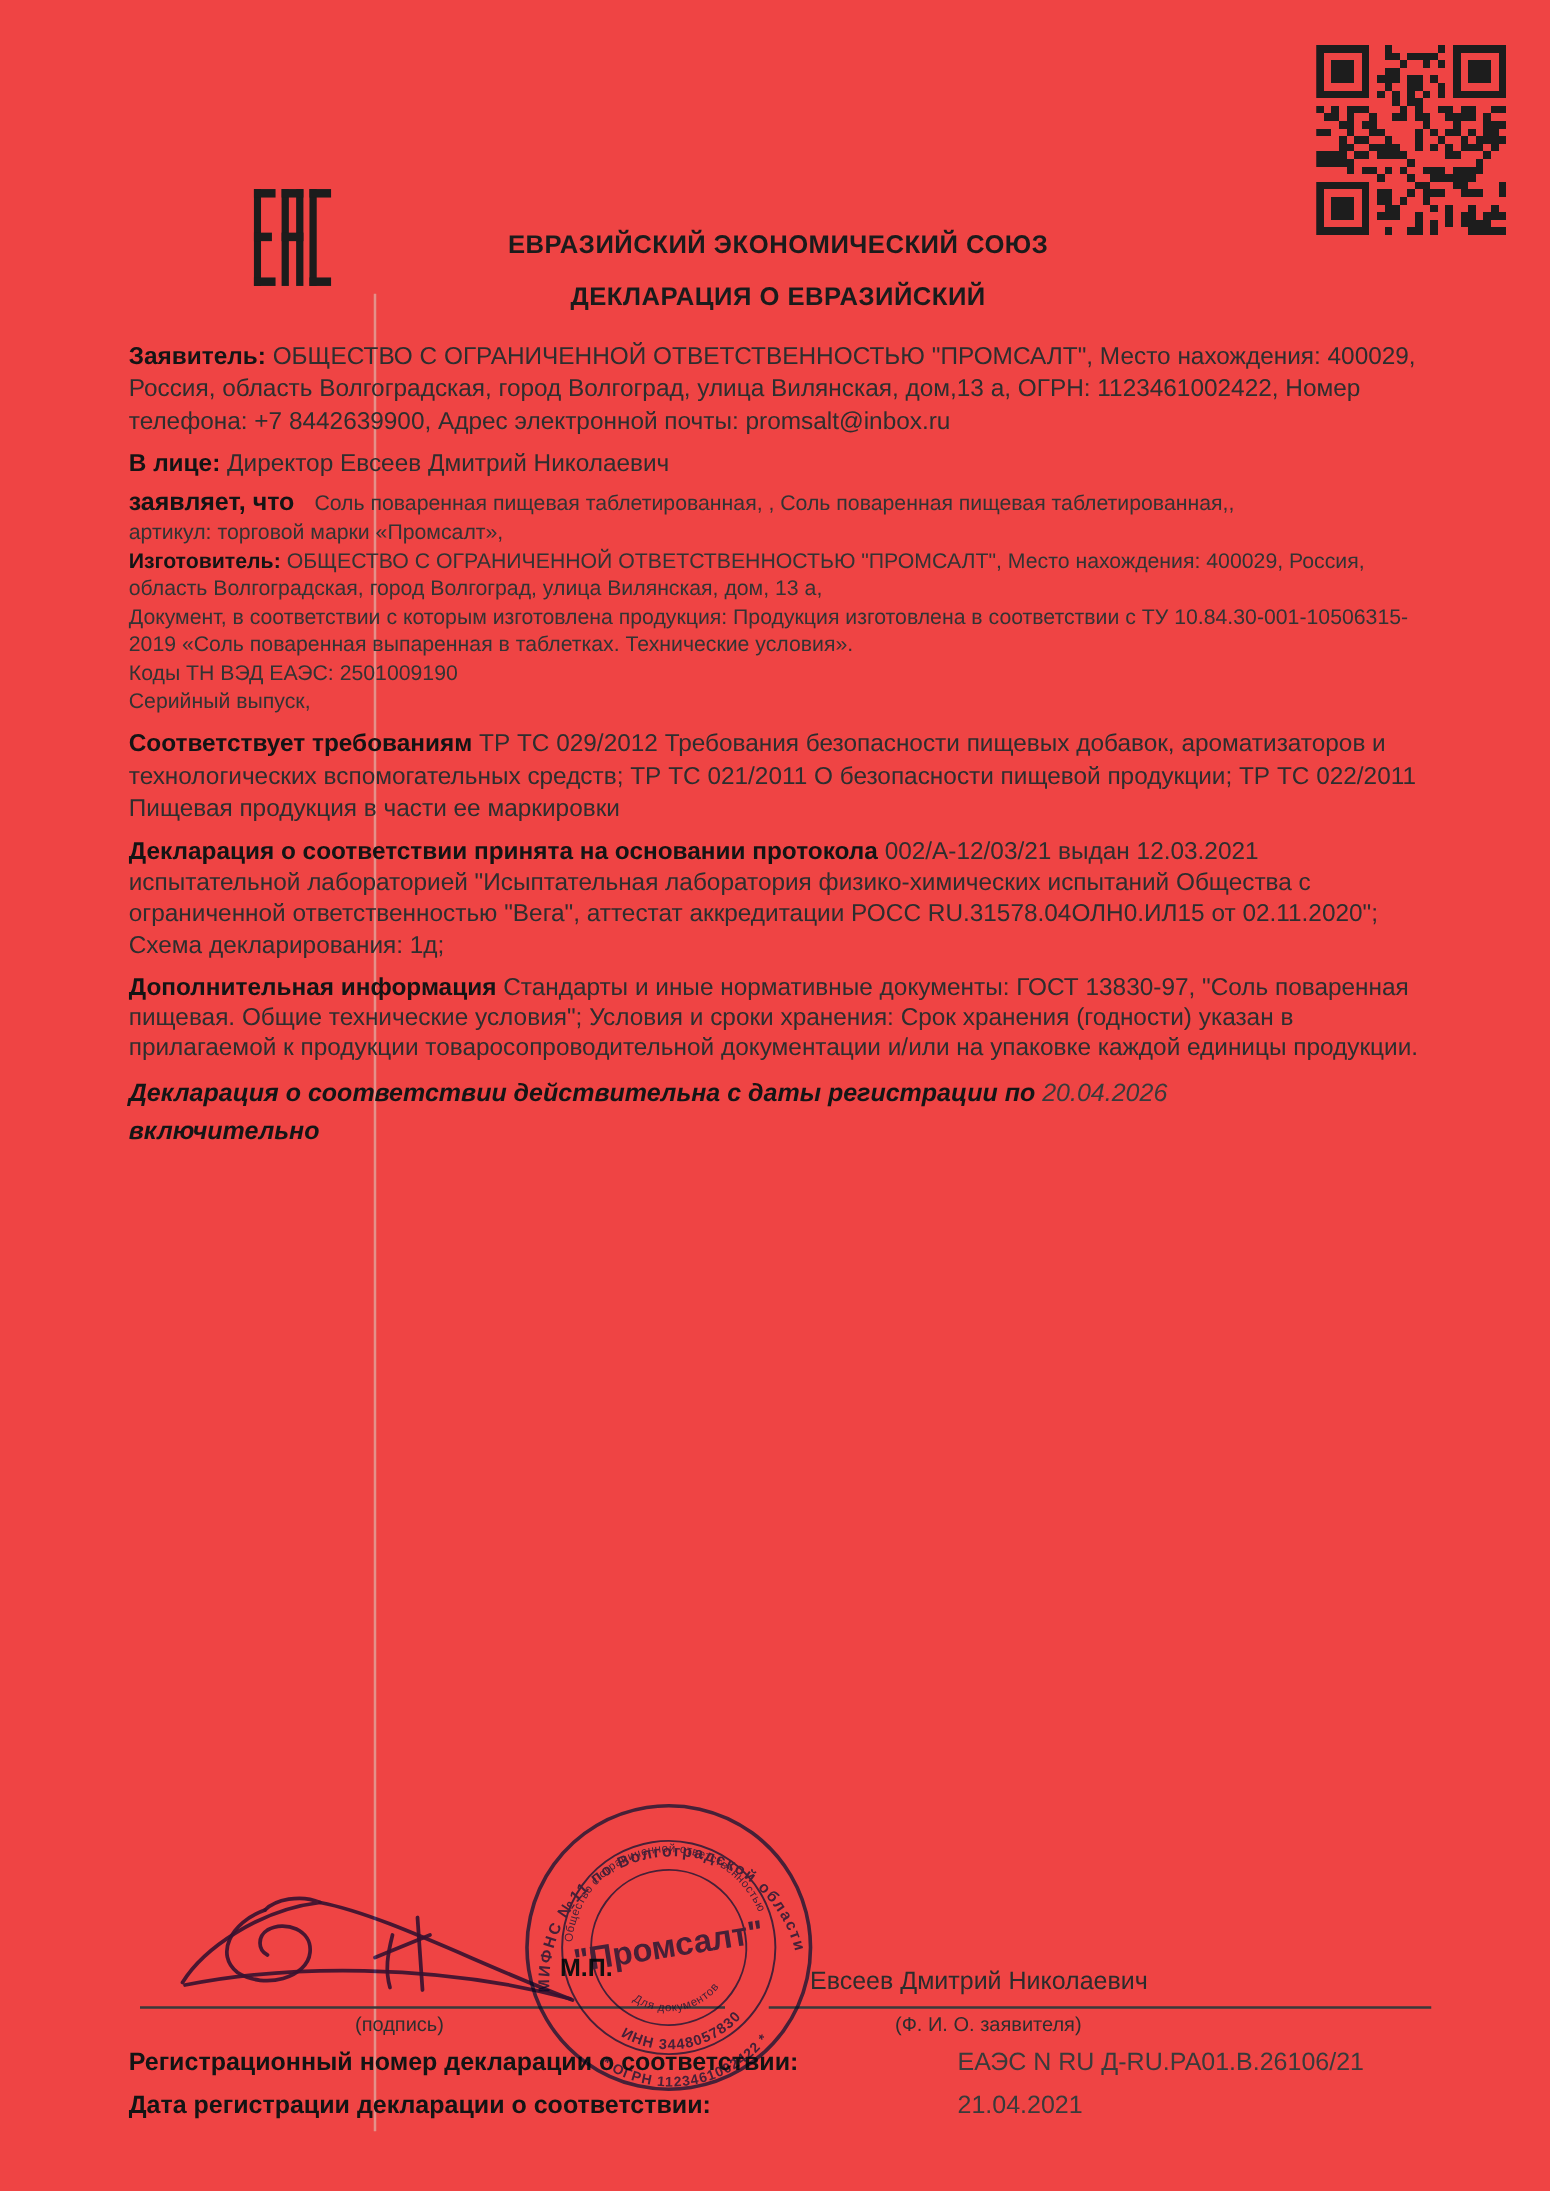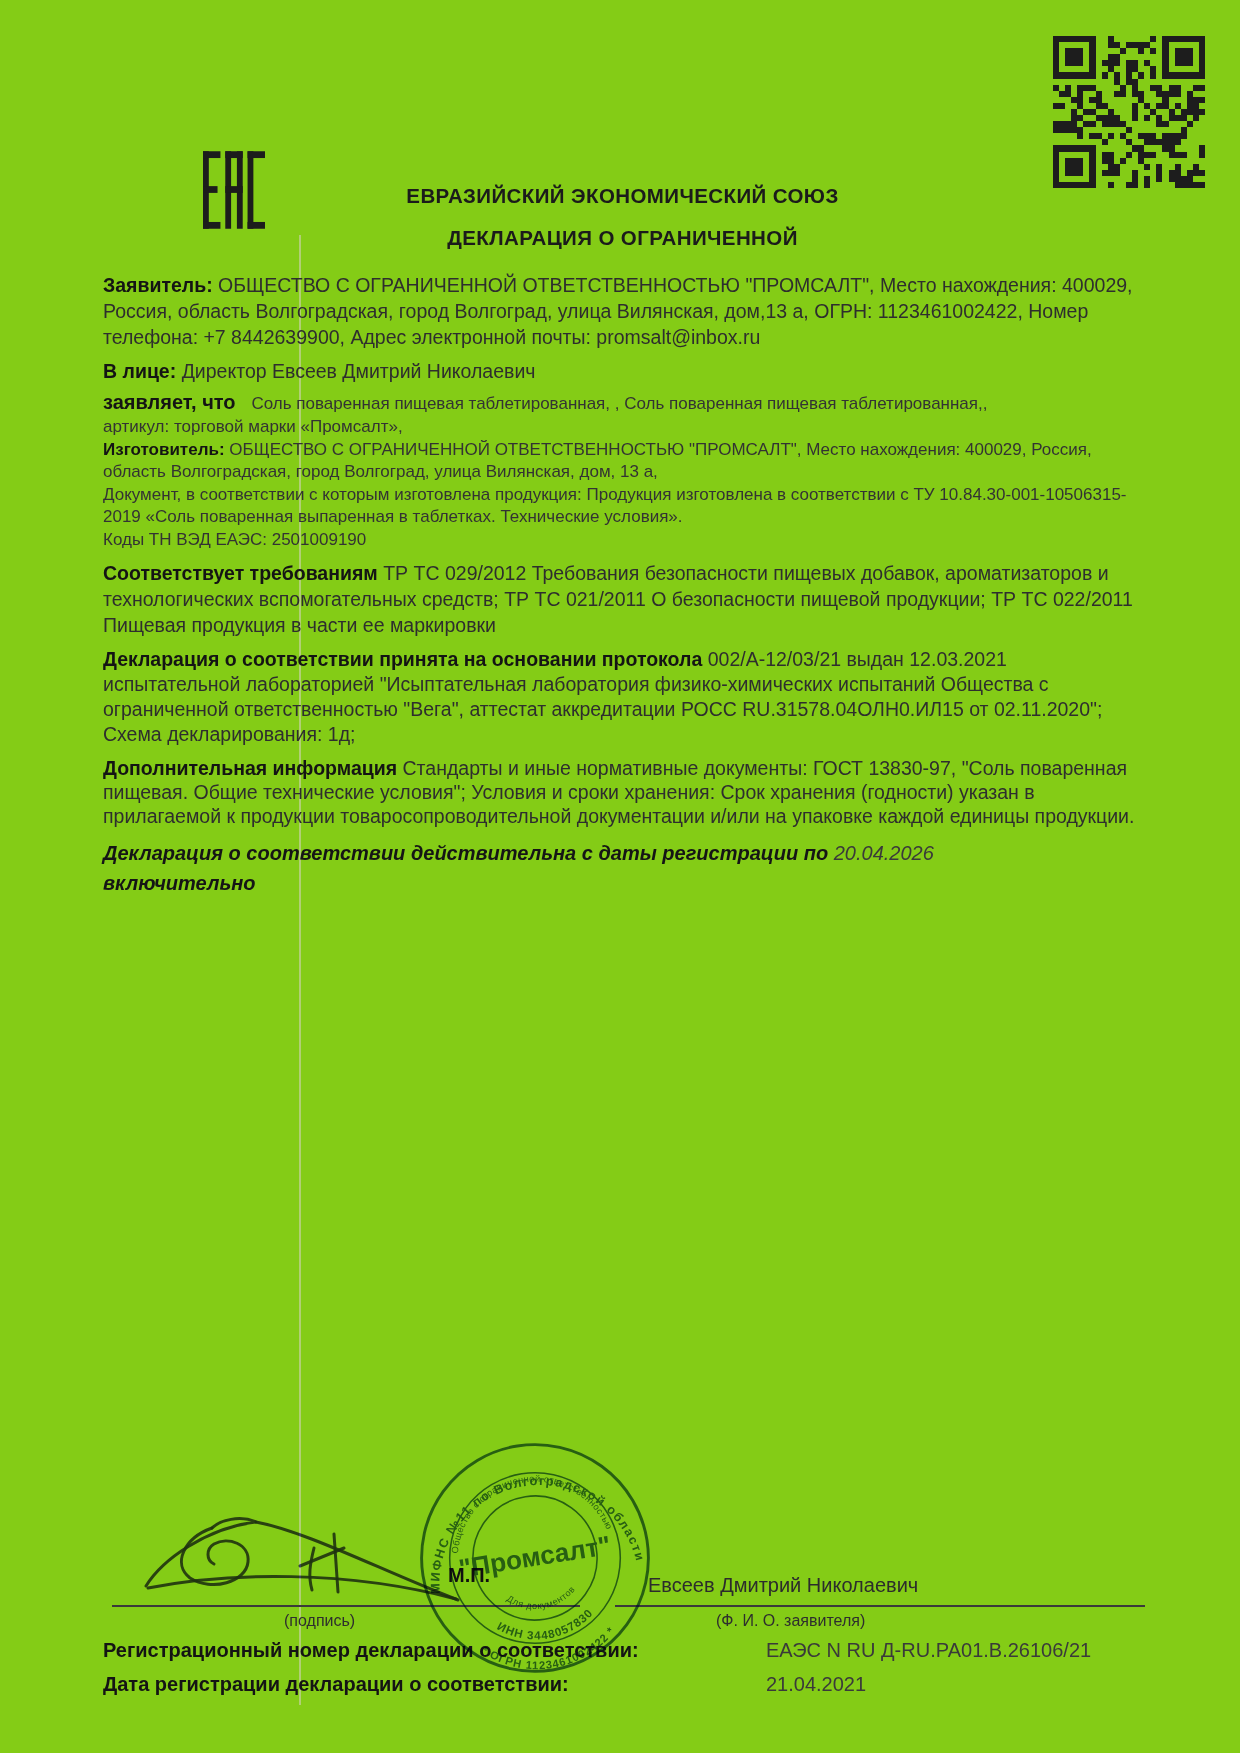--- a/index.html
+++ b/index.html
@@ -1,18 +1,18 @@
 <!DOCTYPE html>
 <html lang="ru"><head>
 <meta charset="utf-8">
 <style>
   html,body{margin:0;padding:0;background:#e9e9e9;}
   .page{
     position:relative; width:1240px; height:1753px; margin:0 auto;
-    background:#84cc16; overflow:hidden;
+    background:#ef4444; overflow:hidden;
     font-family:"Liberation Sans", sans-serif; color:#2b2b2b;
   }
   
   .fold-line{position:absolute; left:299px; top:235px; width:2px; height:1470px;
     background:#d9d2c4; opacity:.55;}
   
   .qr{position:absolute; left:1053px; top:36px; width:152px; height:152px; shape-rendering:crispEdges;}
   
   .eac{position:absolute; left:203px; top:148px; width:62px; height:84px;}
   .eac svg{width:100%; height:100%;}
@@ -387,34 +387,35 @@
           <rect x="23" y="36" width="18" height="7"></rect>
 
         <rect x="46" y="0" width="6" height="80"></rect>
           <rect x="46" y="0" width="18" height="7"></rect>
         <rect x="46" y="73" width="18" height="7"></rect>
       </g>
     </svg>
   </div>
 
   <div class="title1">ЕВРАЗИЙСКИЙ ЭКОНОМИЧЕСКИЙ СОЮЗ</div>
-  <div class="title2">ДЕКЛАРАЦИЯ О ОГРАНИЧЕННОЙ</div>
+  <div class="title2">ДЕКЛАРАЦИЯ О ЕВРАЗИЙСКИЙ</div>
 
   <div class="body">
 
     <p class="para"><b>Заявитель:</b> <span>ОБЩЕСТВО С ОГРАНИЧЕННОЙ ОТВЕТСТВЕННОСТЬЮ "ПРОМСАЛТ", Место нахождения: 400029, Россия, область Волгоградская, город Волгоград, улица Вилянская, дом,13 а, ОГРН: 1123461002422, Номер телефона: +7 8442639900, Адрес электронной почты: promsalt@inbox.ru</span></p>
 
     <p class="para p-inperson"><b>В лице:</b> <span>Директор Евсеев Дмитрий Николаевич</span></p>
 
     <div class="d-block">
       <div class="d-first"><b>заявляет, что</b><span class="txt">Соль поваренная пищевая таблетированная, , Соль поваренная пищевая таблетированная,,</span></div>
       <div>артикул: торговой марки «Промсалт»,</div>
       <div><b>Изготовитель:</b> <span>ОБЩЕСТВО С ОГРАНИЧЕННОЙ ОТВЕТСТВЕННОСТЬЮ "ПРОМСАЛТ", Место нахождения: 400029, Россия, область Волгоградская, город Волгоград, улица Вилянская, дом, 13 а,</span></div>
       <div>Документ, в соответствии с которым изготовлена продукция: Продукция изготовлена в соответствии с ТУ 10.84.30-001-10506315-2019 «Соль поваренная выпаренная в таблетках. Технические условия».</div>
       <div>Коды ТН ВЭД ЕАЭС: 2501009190</div>
+      <div>Серийный выпуск,</div>
     </div>
 
     <p class="para p-complies"><b>Соответствует требованиям</b> <span>ТР ТС 029/2012 Требования безопасности пищевых добавок, ароматизаторов и технологических вспомогательных средств; ТР ТС 021/2011 О безопасности пищевой продукции; ТР ТС 022/2011 Пищевая продукция в части ее маркировки</span></p>
 
     <p class="para p-basis"><b>Декларация о соответствии принята на основании протокола</b> <span>002/А-12/03/21 выдан 12.03.2021 испытательной лабораторией "Исыптательная лаборатория физико-химических испытаний Общества с ограниченной ответственностью "Вега", аттестат аккредитации РОСС RU.31578.04ОЛН0.ИЛ15 от 02.11.2020"; Схема декларирования: 1д;</span></p>
 
     <p class="para p-additional"><b>Дополнительная информация</b> <span>Стандарты и иные нормативные документы: ГОСТ 13830-97, "Соль поваренная пищевая. Общие технические условия"; Условия и сроки хранения: Срок хранения (годности) указан в прилагаемой к продукции товаросопроводительной документации и/или на упаковке каждой единицы продукции.</span></p>
 
     <p class="para p-validity"><span>Декларация о соответствии действительна с даты регистрации по</span> <span class="date">20.04.2026</span><br><span>включительно</span></p>
 

